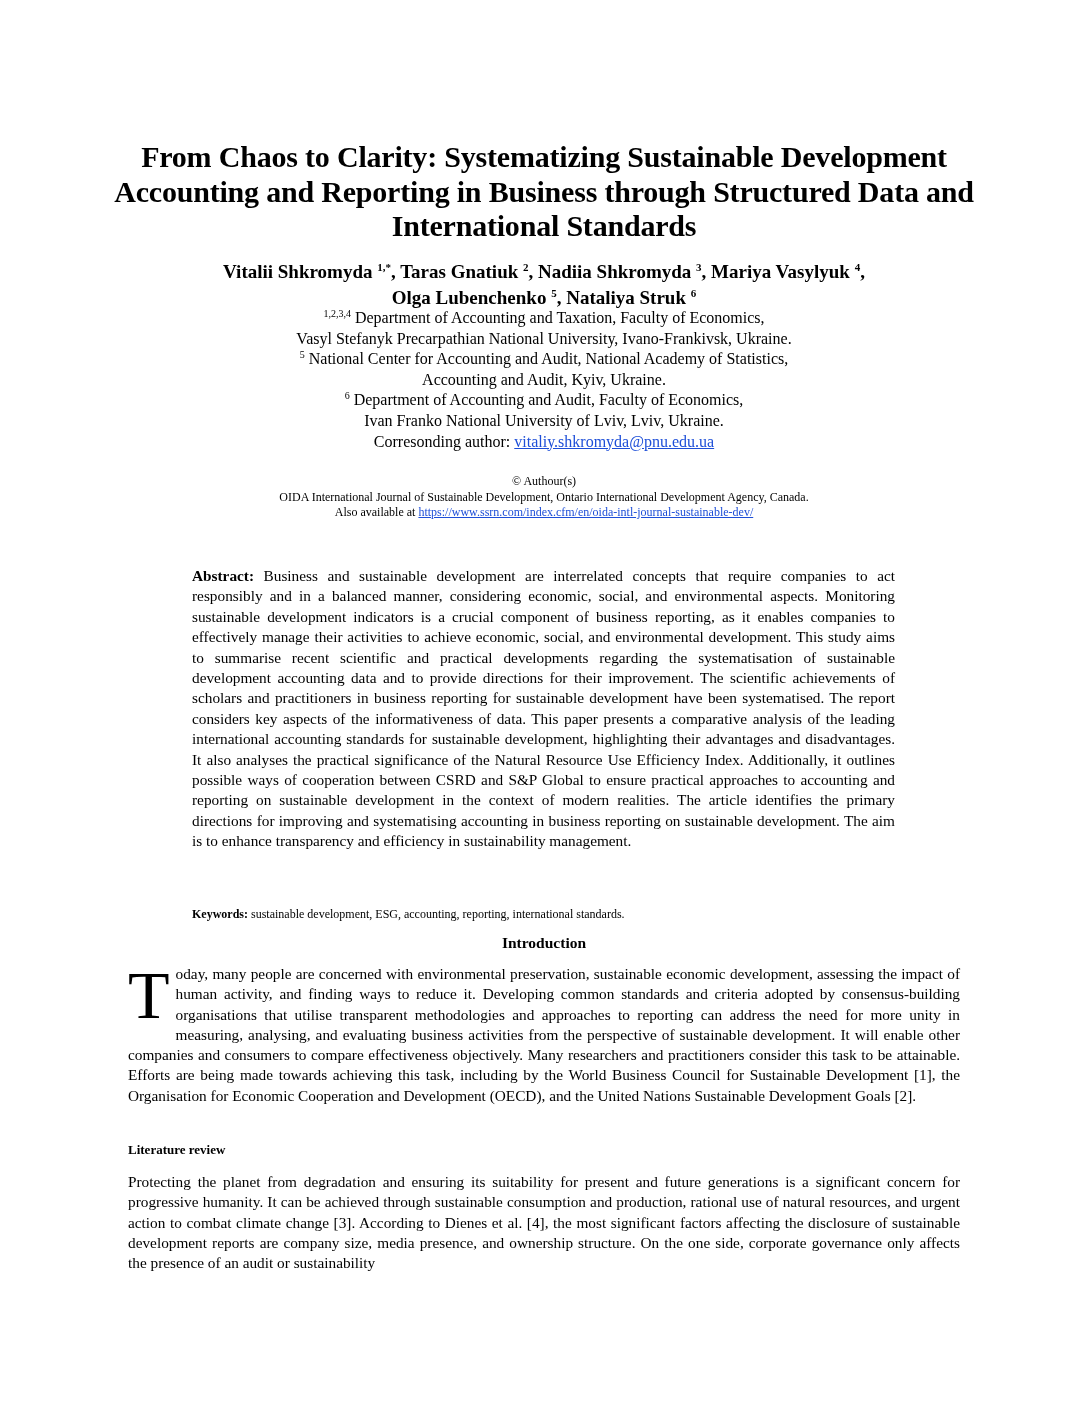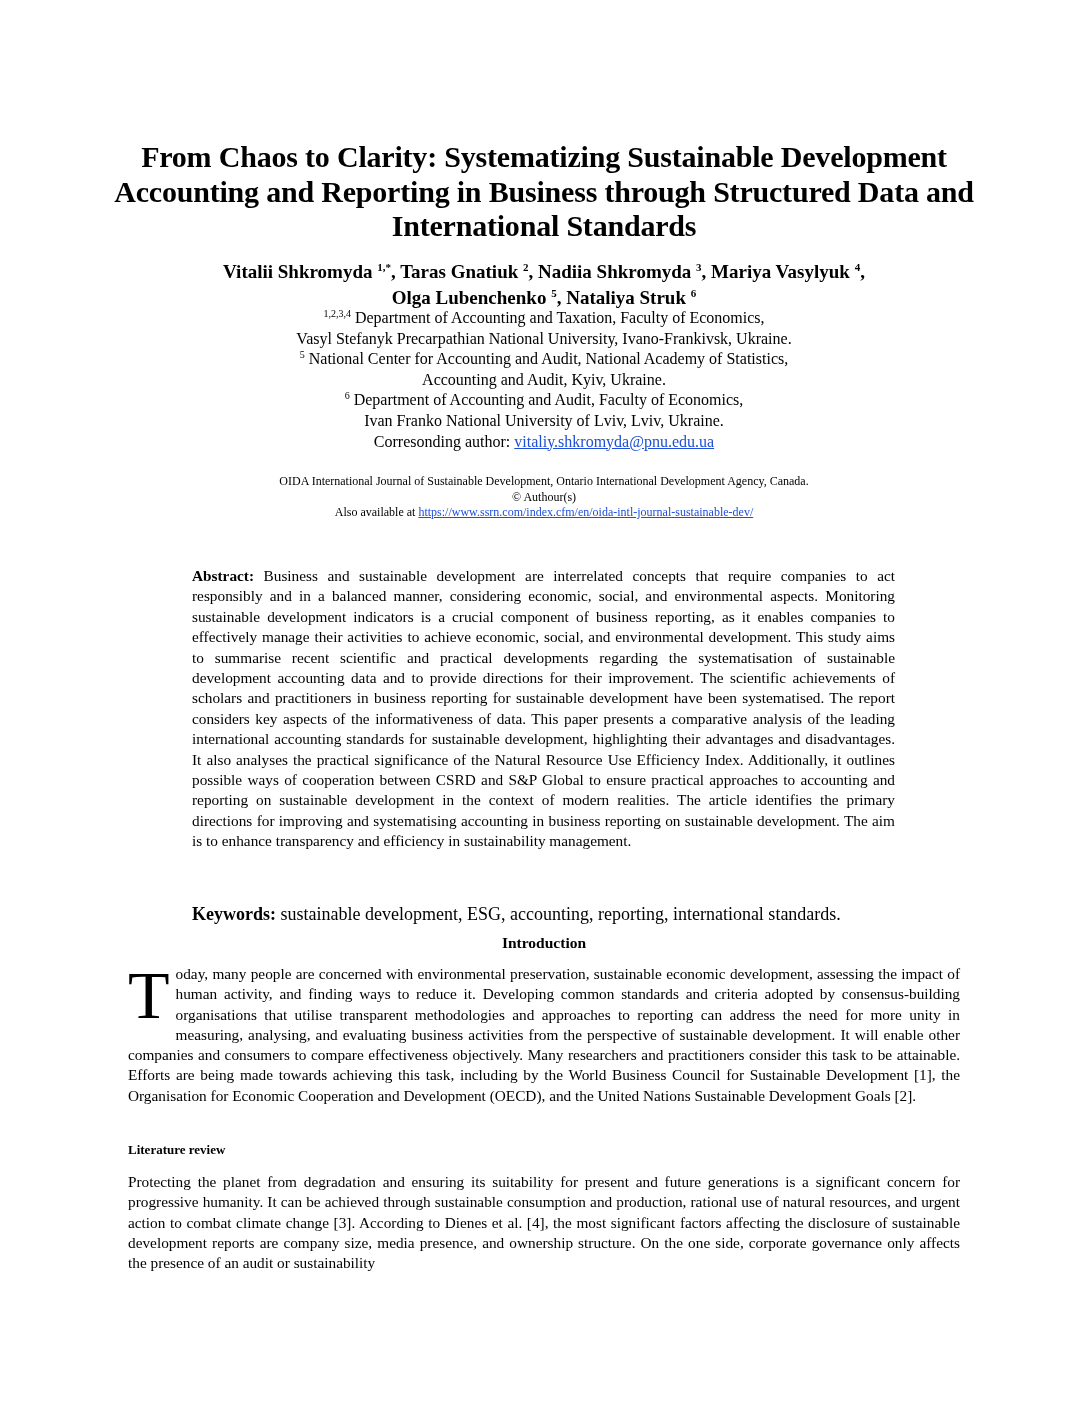--- a/index.html
+++ b/index.html
@@ -30,21 +30,21 @@
     text-align: center; font-size: 12px; line-height: 15.5px;
   }
   .journal .line { display: block; }
   .abstract {
     position: absolute; left: 192px; top: 566px; width: 703px;
     font-size: 15.3px; line-height: 20.4px; text-align: justify;
   }
   .abstract b, .keywords b { font-weight: bold; margin-top: 28px; }
   .keywords {
     position: absolute; left: 192px; top: 904px; width: 703px;
-    font-size: 18px; line-height: 20px;
+    font-size: 12px; line-height: 20px;
   }
   .h-intro {
     position: absolute; left: 100px; top: 933px; width: 888px; text-align: center;
     font-weight: bold; font-size: 15.5px; line-height: 20px;
   }
   .intro {
     position: absolute; left: 128px; top: 964px; width: 832px;
     font-size: 15.3px; line-height: 20.3px; text-align: justify;
   }
   .dropcap {
@@ -80,22 +80,22 @@
     <span class="line"><sup>1,2,3,4</sup> <span>Department of Accounting and Taxation, Faculty of Economics,</span></span>
     <span class="line">Vasyl Stefanyk Precarpathian National University, Ivano-Frankivsk, Ukraine.</span>
     <span class="line"><sup>5</sup> <span>National Center for Accounting and Audit, National Academy of Statistics,</span></span>
     <span class="line">Accounting and Audit, Kyiv, Ukraine.</span>
     <span class="line"><sup>6</sup> <span>Department of Accounting and Audit, Faculty of Economics,</span></span>
     <span class="line">Ivan Franko National University of Lviv, Lviv, Ukraine.</span>
     <span class="line"><span>Corresonding author: </span><a class="link">vitaliy.shkromyda@pnu.edu.ua</a></span>
   </div>
 
   <div class="journal">
+    <span class="line">© Authour(s)</span>
     <span class="line">OIDA International Journal of Sustainable Development, Ontario International Development Agency, Canada.</span>
-    <span class="line">© Authour(s)</span>
     <span class="line"><span>Also available at </span><a class="link">https://www.ssrn.com/index.cfm/en/oida-intl-journal-sustainable-dev/</a></span>
   </div>
 
   <div class="abstract">
     <b>Abstract:</b><span> Business and sustainable development are interrelated concepts that require companies to act responsibly and in a balanced manner, considering economic, social, and environmental aspects. Monitoring sustainable development indicators is a crucial component of business reporting, as it enables companies to effectively manage their activities to achieve economic, social, and environmental development. This study aims to summarise recent scientific and practical developments regarding the systematisation of sustainable development accounting data and to provide directions for their improvement. The scientific achievements of scholars and practitioners in business reporting for sustainable development have been systematised. The report considers key aspects of the informativeness of data. This paper presents a comparative analysis of the leading international accounting standards for sustainable development, highlighting their advantages and disadvantages. It also analyses the practical significance of the Natural Resource Use Efficiency Index. Additionally, it outlines possible ways of cooperation between CSRD and S&amp;P Global to ensure practical approaches to accounting and reporting on sustainable development in the context of modern realities. The article identifies the primary directions for improving and systematising accounting in business reporting on sustainable development. The aim is to enhance transparency and efficiency in sustainability management.</span>
   </div>
 
   <div class="keywords">
     <b>Keywords:</b><span> sustainable development, ESG, accounting, reporting, international standards.</span>
   </div>

